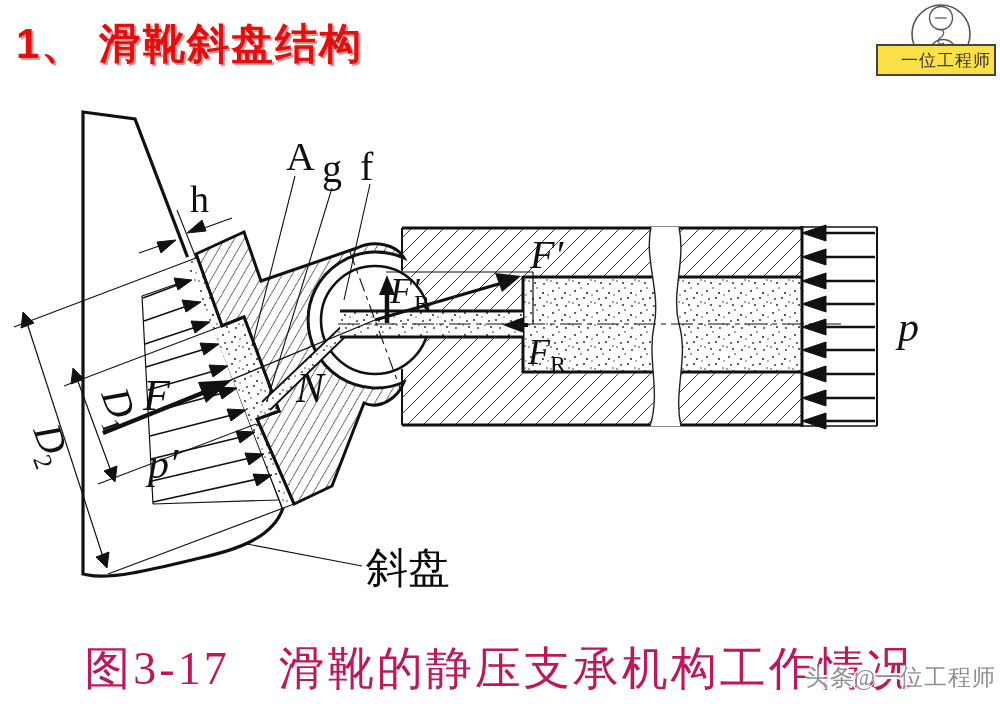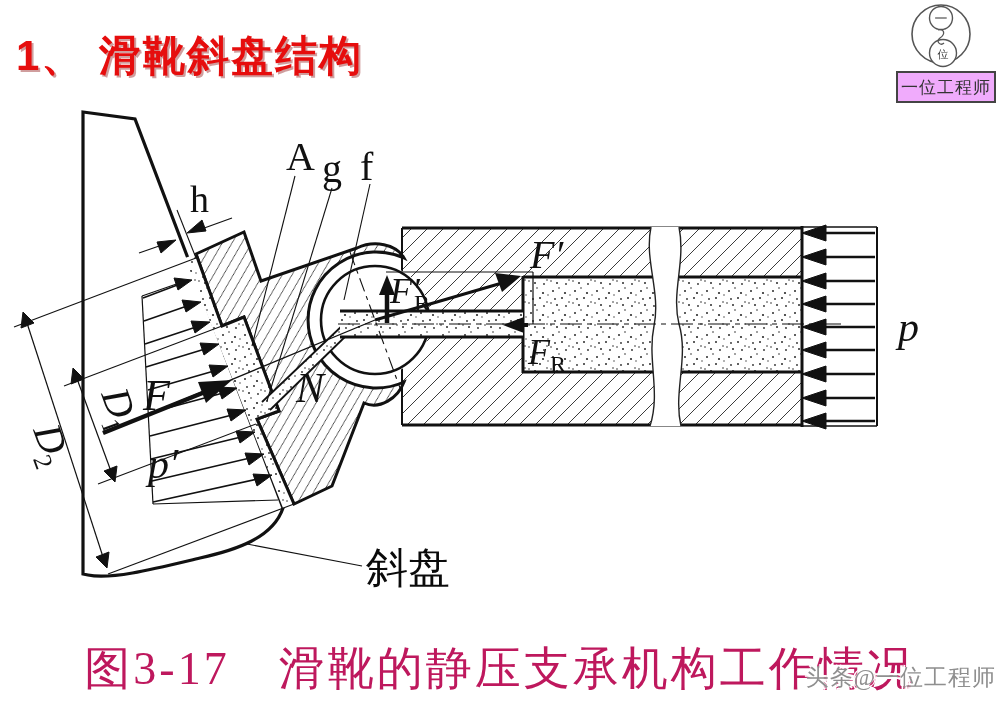--- a/index.html
+++ b/index.html
@@ -2,32 +2,32 @@
 <html><head>
 <meta charset="utf-8">
 <style>
   html,body{margin:0;padding:0;}
   body{
     width:1000px;height:720px;position:relative;overflow:hidden;
     background:#ffffff;
     font-family:"Liberation Serif", serif;
   }
   .page-title{
-    position:absolute;left:16px;top:28px;
+    position:absolute;left:16px;top:16px;
     font-size:42px;font-weight:bold;color:#e60d0d;
     font-family:"Liberation Sans", sans-serif;
     letter-spacing:2px;
     text-shadow:2px 2px 0 rgba(150,40,40,.45);
     white-space:nowrap;
   }
   .logo{position:absolute;right:2px;top:2px;width:120px;height:96px;}
   .logo-box{
-    position:absolute;right:4px;top:71px;width:96px;height:28px;
+    position:absolute;right:4px;top:44px;width:96px;height:28px;
     border:2px solid #444;display:flex;align-items:center;justify-content:center;
-    font-size:17px;color:#333;letter-spacing:1px;background:#f0abfc;
+    font-size:17px;color:#333;letter-spacing:1px;background:#fde047;padding-left:20px;
   }
   .caption{
     position:absolute;left:0;top:638px;width:1000px;
     text-align:center;font-size:46px;color:#be185d;
     letter-spacing:3px;white-space:nowrap;
   }
   .watermark{
     position:absolute;right:4px;top:662px;
     font-size:23px;color:#8f8f8f;letter-spacing:1px;white-space:nowrap;
     text-shadow:-2px -2px 0 #fff, 2px -2px 0 #fff, -2px 2px 0 #fff, 2px 2px 0 #fff, 0 0 3px #fff;

